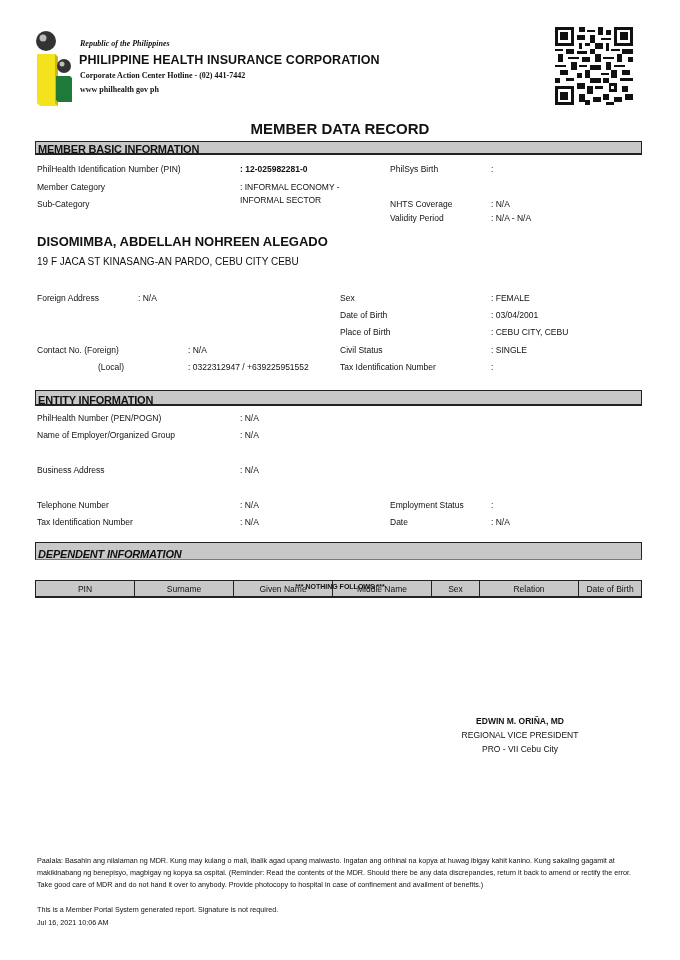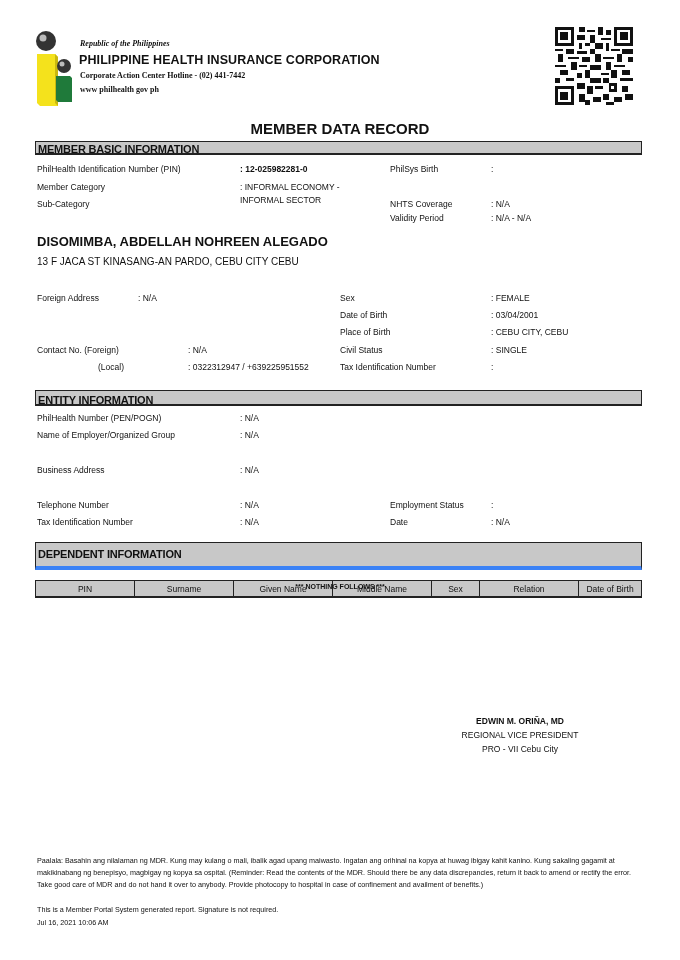--- a/index.html
+++ b/index.html
@@ -117,21 +117,21 @@
 <div class="t" style="left:37px;top:182px;">Member Category</div>
 <div class="t" style="left:240px;top:182px;">: INFORMAL ECONOMY -</div>
 <div class="t" style="left:240px;top:195px;">INFORMAL SECTOR</div>
 <div class="t" style="left:37px;top:199px;">Sub-Category</div>
 <div class="t" style="left:390px;top:199px;">NHTS Coverage</div>
 <div class="t" style="left:491px;top:199px;">: N/A</div>
 <div class="t" style="left:390px;top:213px;">Validity Period</div>
 <div class="t" style="left:491px;top:213px;">: N/A - N/A</div>
 
 <div class="abs name">DISOMIMBA, ABDELLAH NOHREEN ALEGADO</div>
-<div class="abs addr">13 F JACA ST KINASANG-AN PARDO, CEBU CITY CEBU</div>
+<div class="abs addr">19 F JACA ST KINASANG-AN PARDO, CEBU CITY CEBU</div>
 
 <div class="t" style="left:37px;top:293px;">Foreign Address</div>
 <div class="t" style="left:138px;top:293px;">: N/A</div>
 <div class="t" style="left:340px;top:293px;">Sex</div>
 <div class="t" style="left:491px;top:293px;">: FEMALE</div>
 <div class="t" style="left:340px;top:310px;">Date of Birth</div>
 <div class="t" style="left:491px;top:310px;">: 03/04/2001</div>
 <div class="t" style="left:340px;top:327px;">Place of Birth</div>
 <div class="t" style="left:491px;top:327px;">: CEBU CITY, CEBU</div>
 <div class="t" style="left:37px;top:345px;">Contact No. (Foreign)</div>
@@ -154,21 +154,21 @@
 <div class="t" style="left:240px;top:465px;">: N/A</div>
 <div class="t" style="left:37px;top:500px;">Telephone Number</div>
 <div class="t" style="left:240px;top:500px;">: N/A</div>
 <div class="t" style="left:390px;top:500px;">Employment Status</div>
 <div class="t" style="left:491px;top:500px;">:</div>
 <div class="t" style="left:37px;top:517px;">Tax Identification Number</div>
 <div class="t" style="left:240px;top:517px;">: N/A</div>
 <div class="t" style="left:390px;top:517px;">Date</div>
 <div class="t" style="left:491px;top:517px;">: N/A</div>
 
-<div class="abs bar" style="top:542px;height:28px;border-bottom:4px solid #3b82f6;">
+<div class="abs bar" style="top:542px;height:18px;border-bottom:1px solid #3b82f6;font-style:italic;">
   <span style="top:5px;">DEPENDENT INFORMATION</span>
 </div>
 <div class="abs dep-head">
   <div style="width:98px;">PIN</div>
   <div style="width:98px;">Surname</div>
   <div style="width:98px;">Given Name</div>
   <div style="width:98px;">Middle Name</div>
   <div style="width:47px;">Sex</div>
   <div style="width:98px;">Relation</div>
   <div style="flex:1;">Date of Birth</div>

